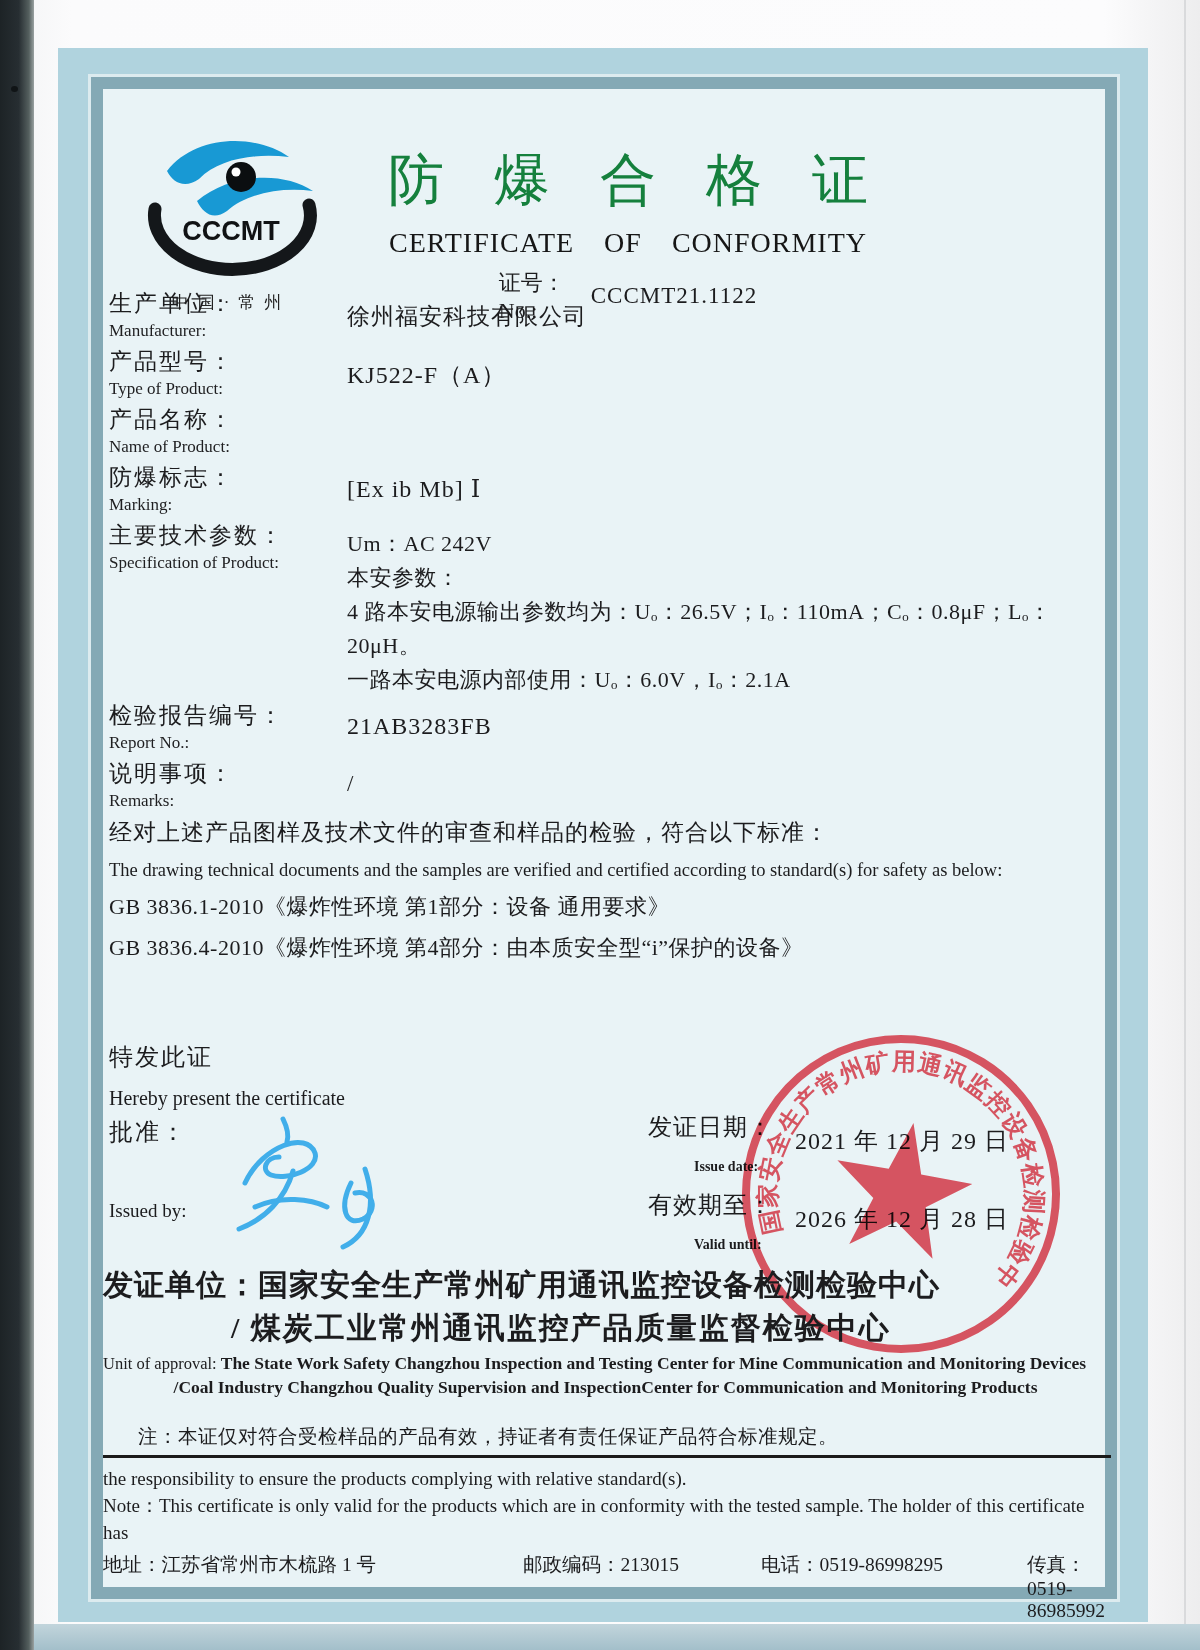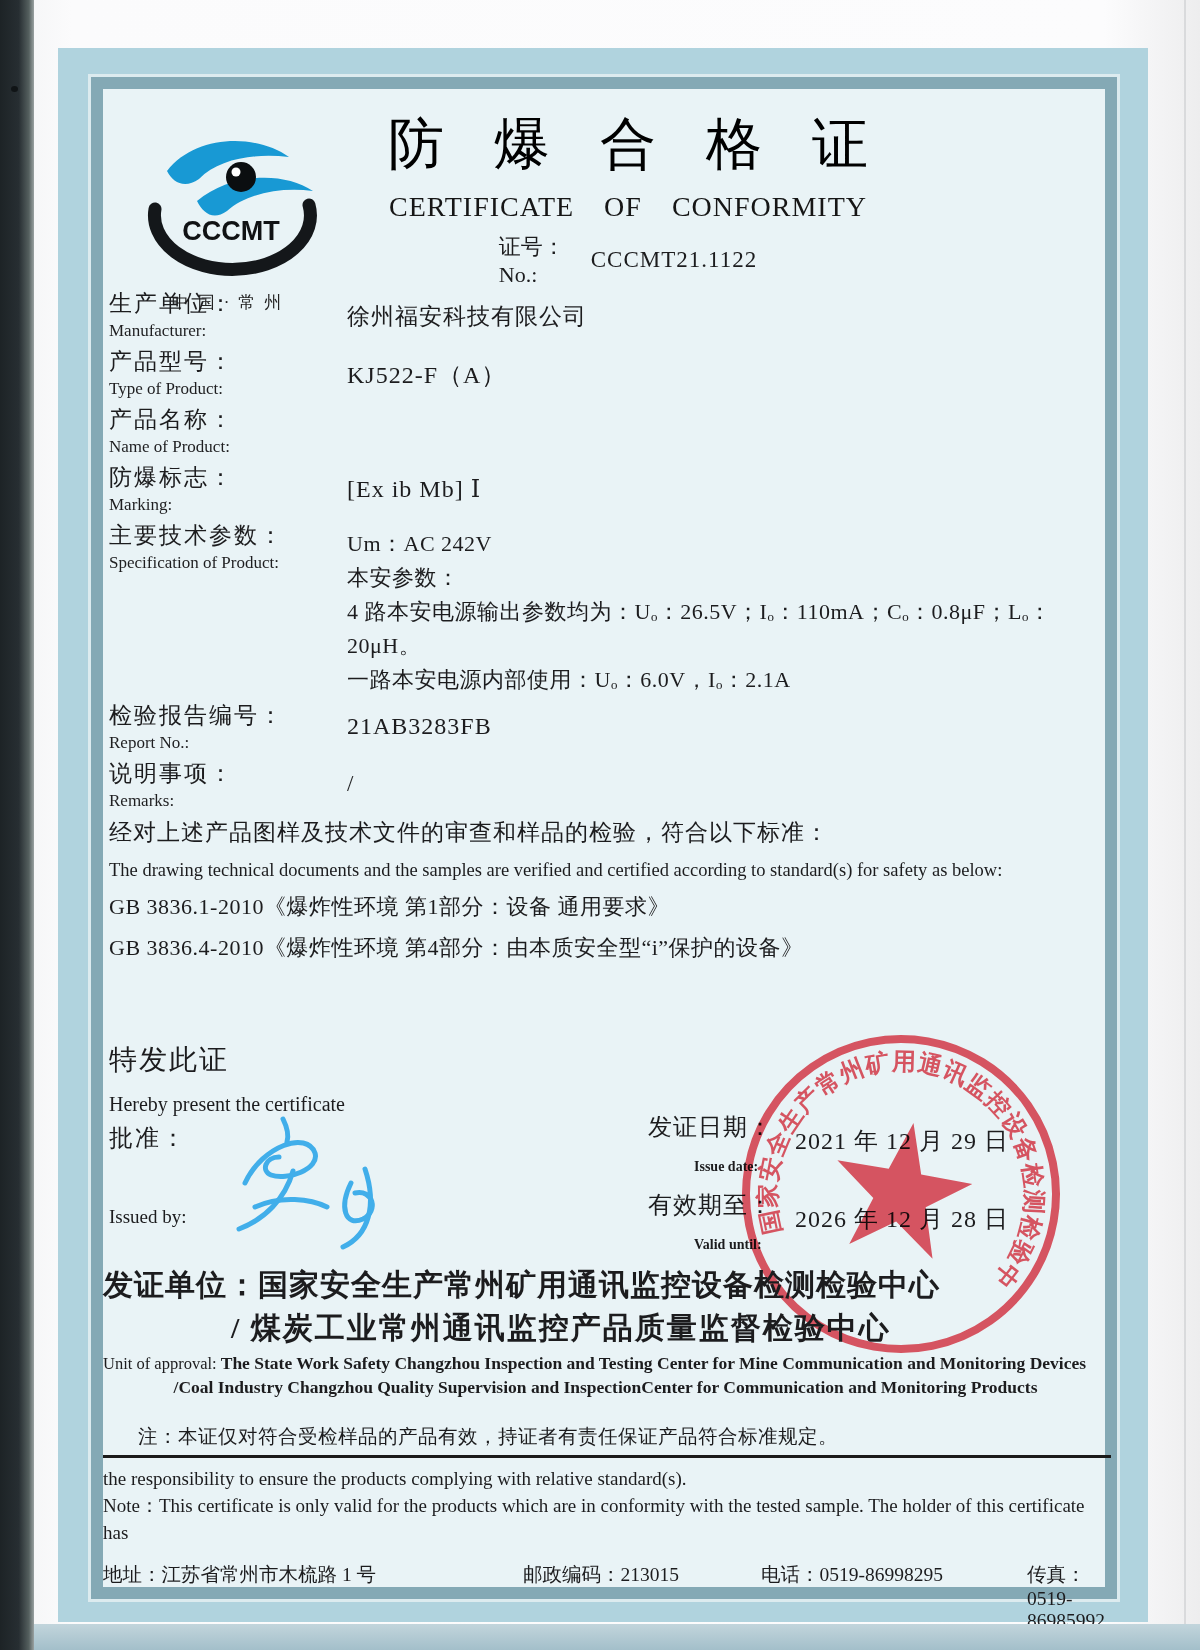--- a/index.html
+++ b/index.html
@@ -12,21 +12,21 @@
 
   .frame{position:absolute;left:58px;top:48px;width:1090px;height:1574px;background:#b0d3de;box-sizing:border-box;padding:26px 28px 20px 30px;}
   .frame-mid{width:100%;height:100%;box-sizing:border-box;border:3px solid #dcebef;}
   .frame-inner{width:100%;height:100%;box-sizing:border-box;border:12px solid #84a9b5;background:#e9f3f6;}
   .content{position:relative;width:100%;height:100%;box-sizing:border-box;}
 
   
   .logo{position:absolute;left:28px;top:38px;width:200px;text-align:center;}
   .logo-caption{margin-top:10px;font-size:17px;letter-spacing:9px;color:#222;}
   .title-block{position:absolute;left:230px;top:18px;width:590px;text-align:center;}
-  .title-zh{font-size:56px;letter-spacing:50px;text-indent:50px;color:#000000;font-weight:400;}
+  .title-zh{font-size:56px;letter-spacing:50px;text-indent:50px;color:#15803d;font-weight:400;margin-top:36px;}
   .title-en{margin-top:8px;font-size:28px;letter-spacing:1px;word-spacing:22px;color:#161616;}
   .certno-row{margin-top:10px;display:flex;justify-content:center;align-items:center;}
   .certno-labels{text-align:left;font-size:22px;line-height:28px;}
   .certno-value{font-size:23px;margin-left:26px;margin-top:-2px;letter-spacing:1px;}
 
   
   .fields{position:absolute;left:6px;top:200px;width:1000px;}
   .frow{display:flex;margin-bottom:4px;}
   .flabels{width:238px;flex:none;}
   .flabel-zh{font-size:23px;line-height:30px;letter-spacing:2px;}
@@ -37,21 +37,21 @@
   .spec-line{font-size:22px;line-height:34px;letter-spacing:0.5px;}
 
   
   .standards{position:absolute;left:6px;top:728px;width:1005px;}
   .std-intro-zh{font-size:23px;letter-spacing:1px;}
   .std-intro-en{font-size:18.5px;margin-top:12px;}
   .std-item{font-size:22px;margin-top:11px;letter-spacing:0.5px;}
 
   
   .present{position:absolute;left:6px;top:952px;width:420px;}
-  .present-zh{font-size:28px;letter-spacing:2px;}
+  .present-zh{font-size:24px;letter-spacing:2px;}
   .present-en{font-size:20px;margin-top:14px;}
   .present-approve{font-size:24px;margin-top:6px;letter-spacing:2px;}
   .present-issued{font-size:19px;margin-top:52px;}
   .signature{position:absolute;left:118px;top:1018px;width:190px;height:150px;}
 
   .dates{position:absolute;left:545px;top:1022px;width:440px;}
   .date-label-zh{font-size:24px;letter-spacing:1px;display:inline-block;}
   .date-value{font-size:24px;display:inline-block;margin-left:18px;position:relative;top:14px;letter-spacing:1px;}
   .date-label-en{font-size:14px;margin-left:46px;margin-top:16px;font-weight:bold;}
   .dates .row2{margin-top:14px;}
@@ -63,21 +63,21 @@
   .unit-line1{font-size:30px;font-weight:bold;letter-spacing:1px;white-space:nowrap;}
   .unit-line2{font-size:30px;font-weight:bold;letter-spacing:2px;padding-left:128px;margin-top:2px;white-space:nowrap;}
   .unit-en1{font-size:17.5px;font-weight:bold;margin-top:4px;white-space:nowrap;}
   .unit-en1 .uoa{font-weight:normal;font-size:16.5px;}
   .unit-en2{font-size:17.5px;font-weight:bold;margin-top:3px;text-align:center;white-space:nowrap;}
 
   
   .note{position:absolute;left:0px;top:1334px;width:1008px;}
   .note-zh{font-size:19.5px;border-bottom:3px solid #1a1a1a;padding-bottom:5px;letter-spacing:0.5px;padding-left:35px;}
   .note-en{font-size:19px;margin-top:7px;line-height:27px;}
-  .contact-zh{display:flex;font-size:19.5px;margin-top:15px;justify-content:center;}
+  .contact-zh{display:flex;font-size:19.5px;margin-top:5px;justify-content:center;}
   .contact-zh span:nth-child(1){width:420px;flex:none;}
   .contact-zh span:nth-child(2){width:238px;flex:none;}
   .contact-zh span:nth-child(3){width:266px;flex:none;}
   .contact-en{display:flex;font-size:17px;margin-top:6px;color:#19191b;}
   .contact-en span:nth-child(1){width:420px;flex:none;}
   .contact-en span:nth-child(2){width:238px;flex:none;}
   .contact-en span:nth-child(3){width:266px;flex:none;}
 </style>
 </head>
 <body>

